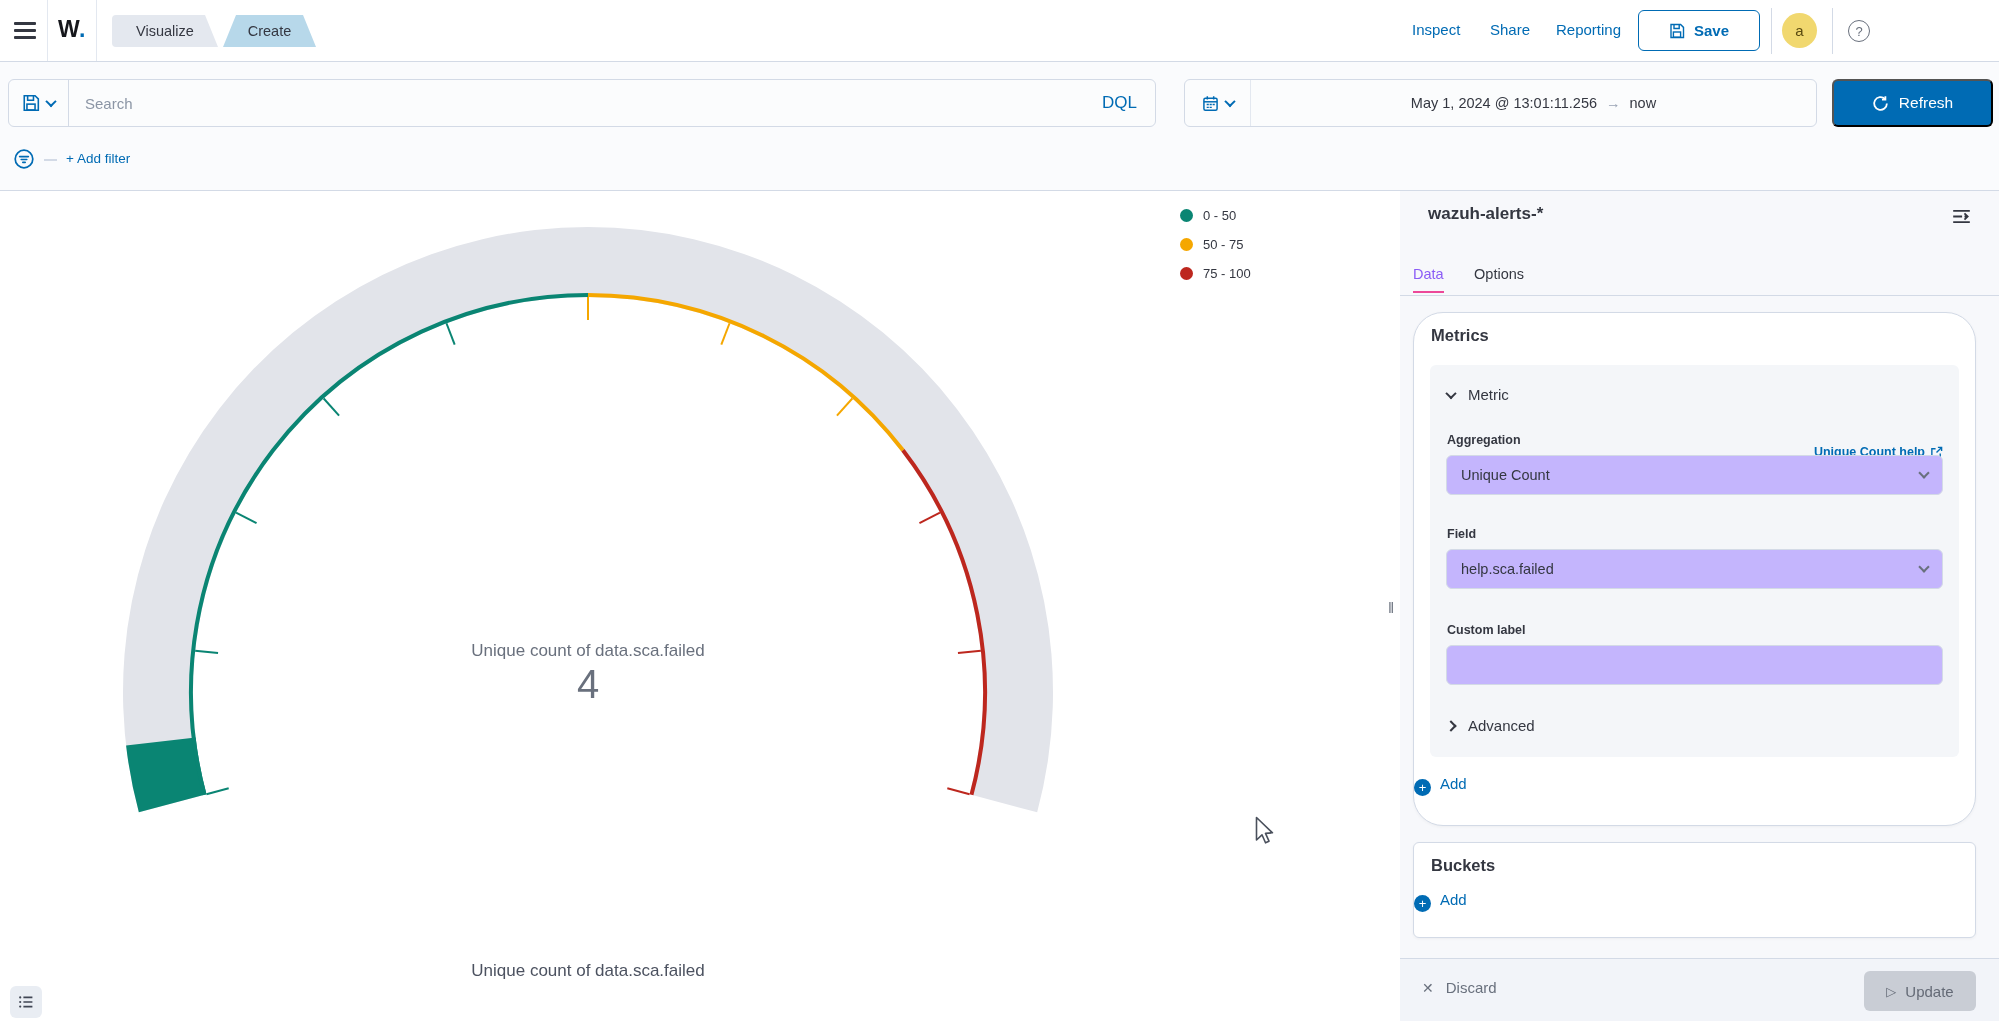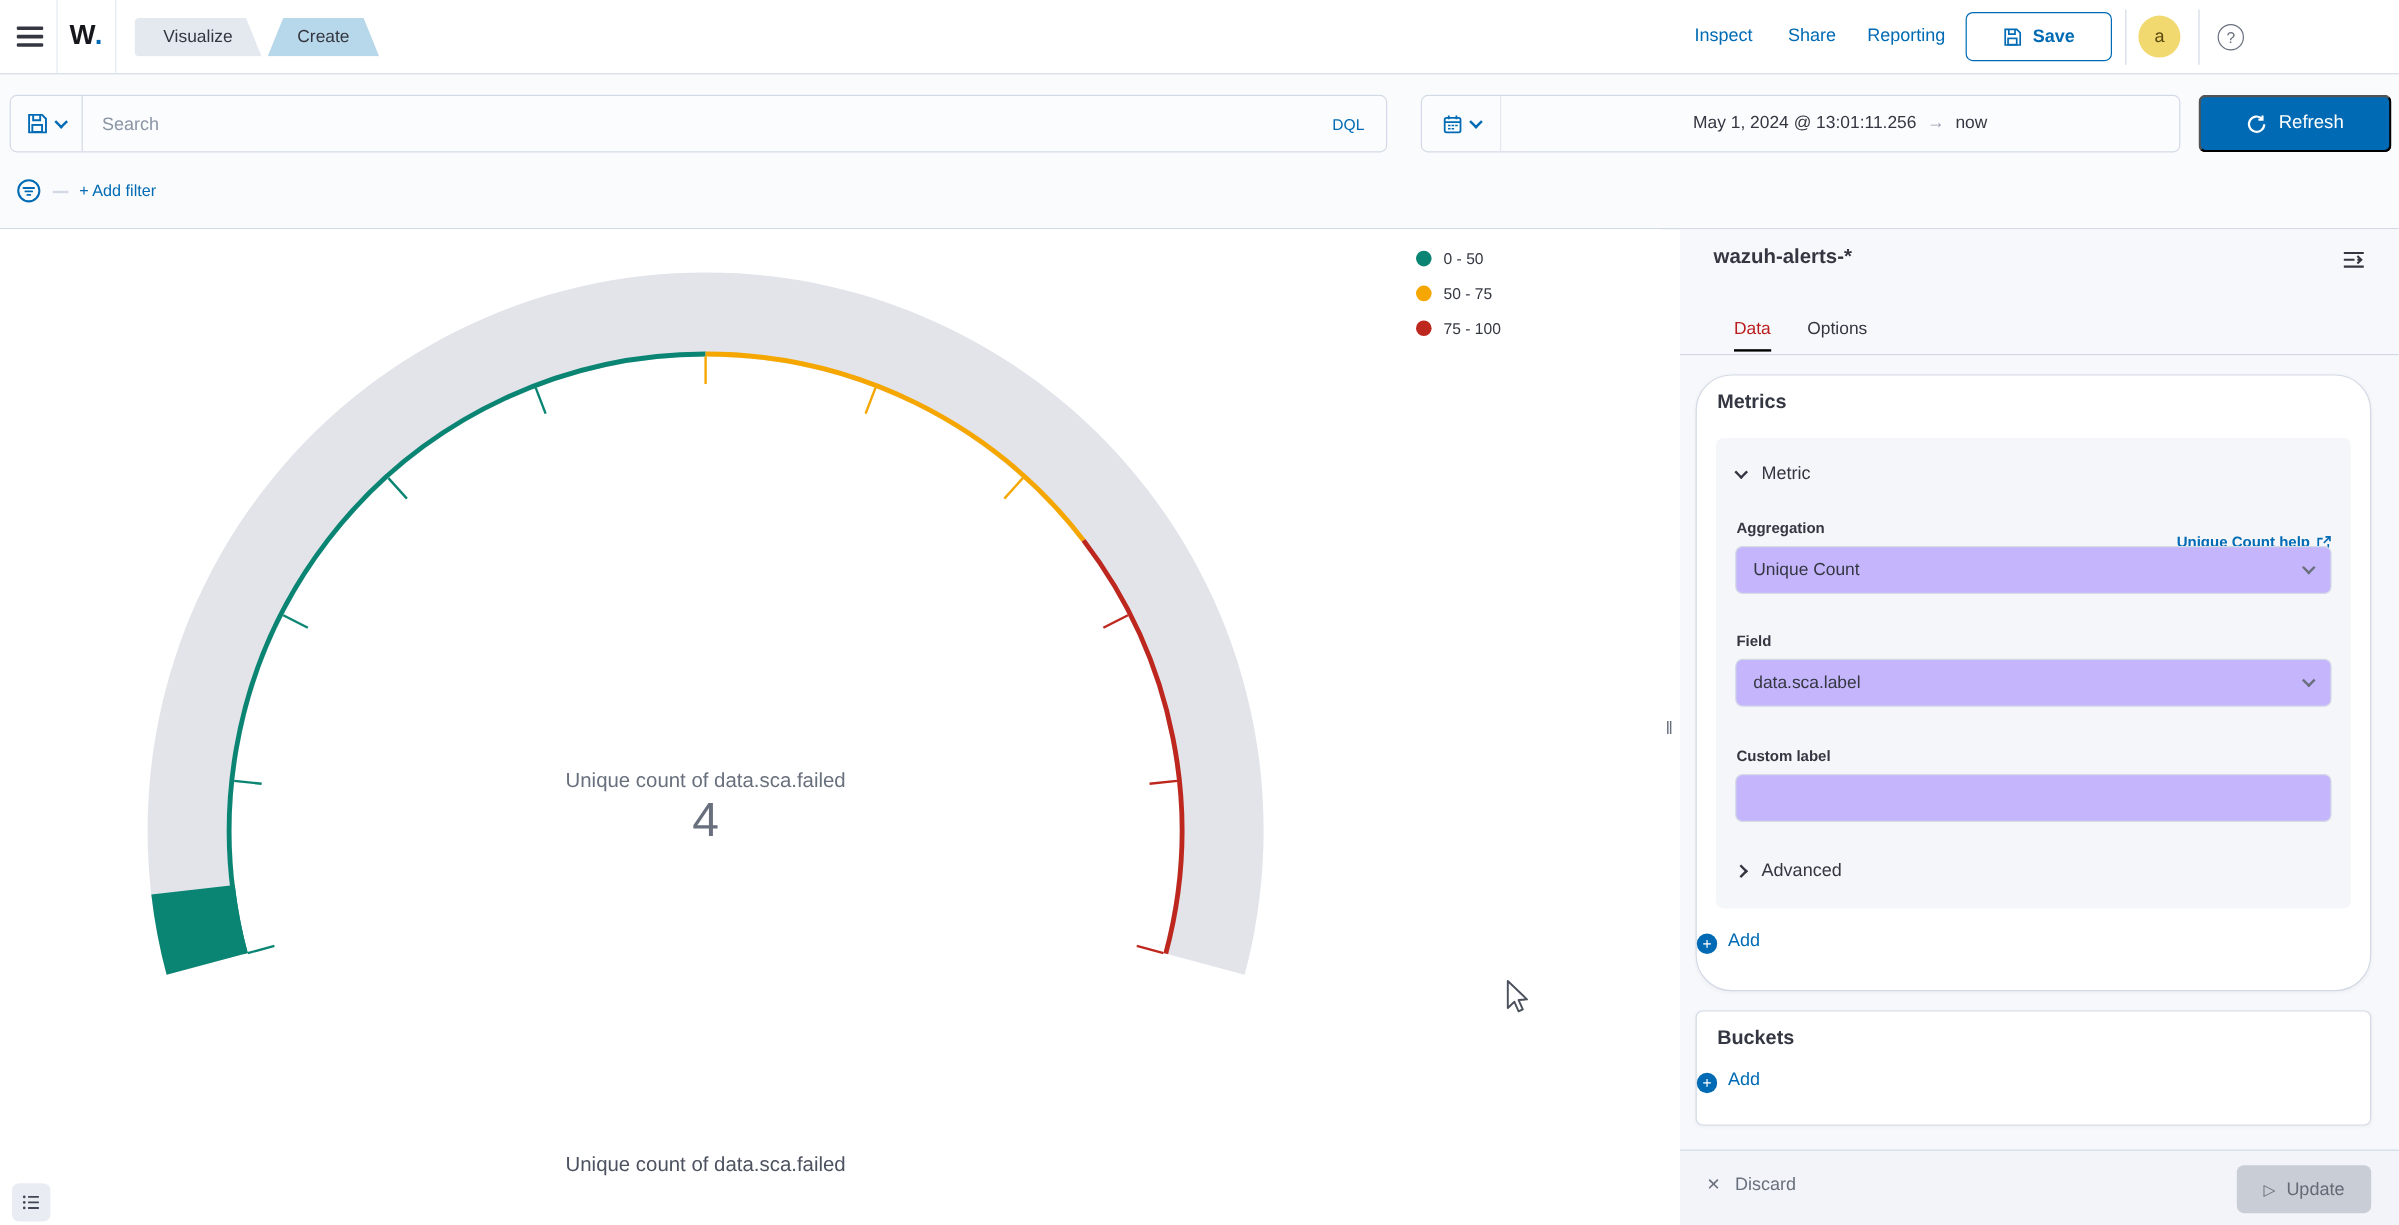--- a/index.html
+++ b/index.html
@@ -37,21 +37,21 @@
   .query-area { position:absolute; left:0; top:62px; width:1999px; height:129px; background:#fafbfd;
                 border-bottom:1px solid #d3dae6; }
   .qbox { position:absolute; top:17px; height:48px; background:#fbfcfd; border:1px solid #d3dae6; border-radius:6px;
           display:flex; align-items:center; }
   .search-box { left:8px; width:1148px; }
   .saved-query { width:60px; height:100%; border-right:1px solid #d3dae6; display:flex; align-items:center;
                  justify-content:center; gap:7px; cursor:pointer; color:#006bb4; }
   .search-input { flex:1; border:none; outline:none; background:transparent; padding:0 16px;
                   font-size:15px; color:#343741; font-family:inherit; }
   .search-input::placeholder { color:#8b95a5; }
-  .dql { padding:0 18px; font-size:13px; font-weight:500; color:#006bb4; cursor:pointer; }
+  .dql { padding:0 18px; font-size:17px; font-weight:500; color:#006bb4; cursor:pointer; }
   .date-box { left:1184px; width:633px; }
   .date-left { width:66px; height:100%; border-right:1px solid #e3e8f0; display:flex; align-items:center;
                justify-content:center; gap:7px; cursor:pointer; color:#006bb4; }
   .date-text { flex:1; text-align:center; font-size:14.5px; color:#343741; cursor:pointer; }
   .date-arrow { color:#98a2b3; margin:0 9px; }
   .refresh-btn { position:absolute; left:1832px; top:17px; width:161px; height:48px; background:#006bb4;
                  border-radius:6px; color:#fff; font-size:15.5px; display:flex; align-items:center;
                  justify-content:center; gap:10px; cursor:pointer; }
   .filter-icon { position:absolute; left:13px; top:86px; cursor:pointer; }
   .filter-dash { position:absolute; left:44px; top:97px; width:13px; height:2px; background:#d3dae6; }
@@ -78,21 +78,21 @@
   .resizer { position:absolute; left:1384px; top:191px; width:16px; height:830px; cursor:col-resize; }
   .resizer::before { content:"\2016"; position:absolute; left:4px; top:408px; color:#69707d; font-size:15px; }
 
   
   .sidebar { position:absolute; left:1400px; top:191px; width:599px; height:830px; background:#f7f8fb; }
   .panel-title { position:absolute; left:13px; top:13px; font-size:17px; font-weight:600; color:#343741;margin-left:15px; }
   .collapse-btn { position:absolute; left:552px; top:16px; cursor:pointer; }
   .tabs-row { position:absolute; left:0; top:74px; width:599px; height:31px; border-bottom:1px solid #d3dae6;
               padding-left:13px; }
   .tab { display:inline-block; font-size:14.5px; padding-bottom:9px; margin-right:26px; cursor:pointer; }
-  .tab.active { color:#b91c1c; border-bottom:2px solid #000000;margin-left:32px; }
+  .tab.active { color:#8b5cf6; border-bottom:2px solid #ec4899; }
   .tab.inactive { color:#343741; }
 
   .card { position:absolute; left:13px; width:563px; background:#fff; border:1px solid #d3dae6;
           border-radius:6px; box-shadow:0 1px 3px rgba(52,55,65,.05); }
   .metrics-card { top:121px; height:514px;border-radius:30px; }
   .buckets-card { top:651px; height:96px; }
   .card-title { position:absolute; left:17px; top:13px; font-size:16.5px; font-weight:700; color:#343741; }
   .inset { position:absolute; left:16px; top:52px; width:529px; height:392px; background:#f4f6f9; border-radius:6px; }
   .accordion { position:absolute; display:flex; align-items:center; gap:13px; font-size:15px; color:#343741;
                cursor:pointer; }
@@ -283,21 +283,21 @@
             <path d="M8.5 1.5H12.5V5.5" fill="none" stroke="#006bb4" stroke-width="1.5"></path>
             <path d="M12.2 1.8 7 7" stroke="#006bb4" stroke-width="1.5"></path>
           </svg>
       </div>
       <div class="control select" style="top:90px">
         <span>Unique Count</span>
         <span class="chev select-chev"></span>
       </div>
       <div class="field-label" style="left:17px; top:162px">Field</div>
       <div class="control select" style="top:184px">
-        <span>data.sca.label</span>
+        <span>help.sca.failed</span>
         <span class="chev select-chev"></span>
       </div>
       <div class="field-label" style="left:17px; top:258px">Custom label</div>
       <div class="control" style="top:280px">
         <input value="" style="">
       </div>
       <div class="accordion advanced-acc">
         <span class="chev right"></span>
         <span>Advanced</span>
       </div>

